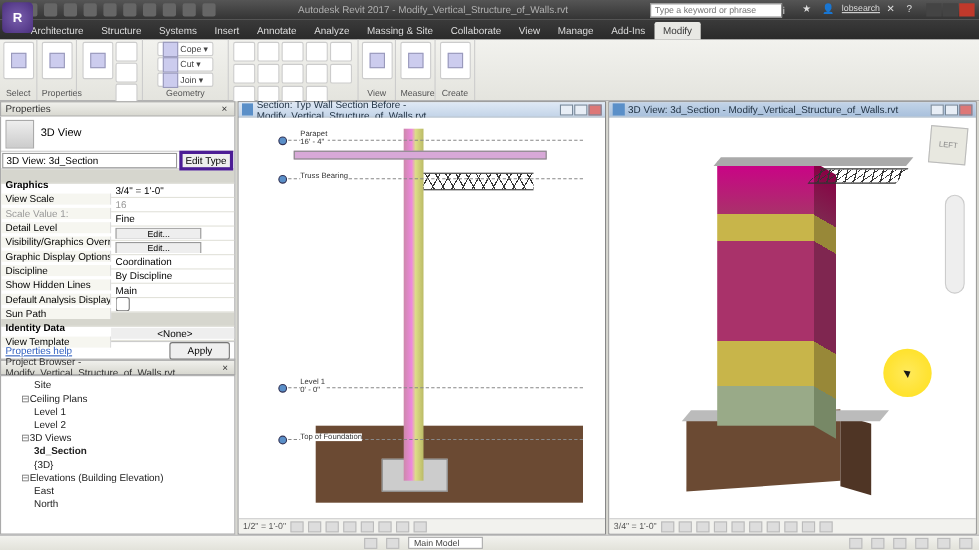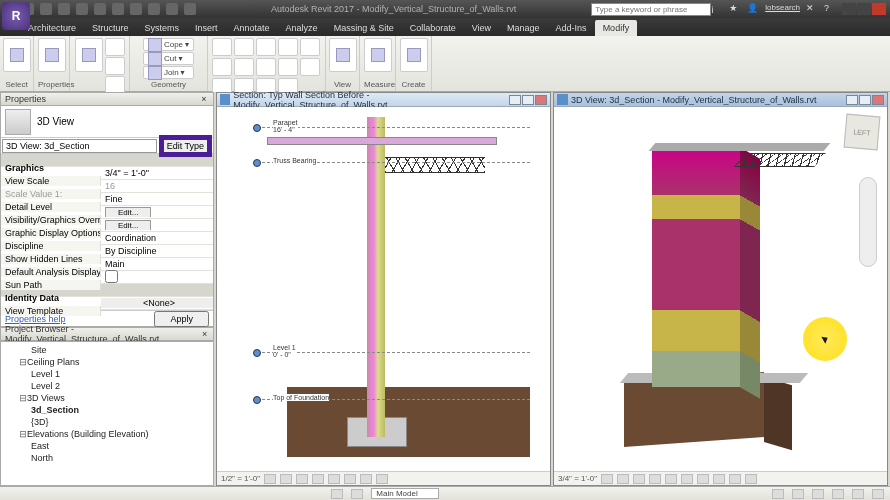--- a/index.html
+++ b/index.html
@@ -40,24 +40,24 @@
 .panelhead { height: 14px; background: linear-gradient(#f0f0ec,#d8d8d0); border: 1px solid #aaa; font-size: 9px; padding: 0 4px; display: flex; align-items: center; justify-content: space-between; color:#333;}
 .panelhead .x { width: 10px; text-align: center; cursor: pointer; }
 .props { flex: 0 0 auto; background: #fff; border: 1px solid #aaa; border-top: none; }
 .propsel { height: 32px; display: flex; align-items: center; gap: 6px; padding: 2px 4px; border-bottom: 1px solid #ccc; }
 .propsel .cube { width: 26px; height: 26px; background: linear-gradient(#eee,#ccc); border: 1px solid #aaa; }
 .proprow { display: flex; font-size: 9px; border-bottom: 1px solid #e2e2da; height: 13px; align-items: center; }
 .proprow .k { width: 100px; padding-left: 4px; background: #f6f6f0; border-right: 1px solid #ddd; overflow:hidden;white-space:nowrap;margin-top:16px;}
 .proprow .v { flex: 1; padding-left: 4px; overflow:hidden;white-space:nowrap;}
 .proprow.cat { background: #d6d6ce; font-weight: bold; }
 .proprow.cat .k { background: transparent; border: none; }
-.editbtn { background:#eee;border:1px solid #999;font-size:8px;padding:0 12px;margin:0 auto;}
+.editbtn { background:#eee;border:1px solid #999;font-size:8px;padding:0 28px;margin:0 auto;}
 .typebar { height: 16px; display: flex; align-items: center; font-size: 9px; border-bottom: 1px solid #ccc;}
 .typebar .sel { flex:1; border:1px solid #999; padding:1px 3px; margin:1px;}
-.typebar .et { border:5px solid #4c1d95; padding:1px 3px; margin:1px; background:#eee;}
+.typebar .et { border:3px solid #4c1d95; padding:1px 3px; margin:1px; background:#eee;}
 .propfoot { height:16px; display:flex; justify-content:space-between; align-items:center; font-size:9px; padding:0 4px; border-top:1px solid #ccc;}
 .propfoot a{color:#3060c0;text-decoration:underline;}
 .propfoot button{font-size:9px;padding:1px 14px;}
 
 .browser { flex: 1; background: #fff; border: 1px solid #aaa; overflow: hidden; }
 .tree { font-size: 9px; padding: 2px; color: #222; }
 .tree div { padding-left: 12px; white-space: nowrap; height: 12px; display:flex;align-items:center;}
 .tree .l1 { padding-left: 16px; }
 .tree .l2 { padding-left: 28px; }
 .tree .sel { font-weight: bold; }

